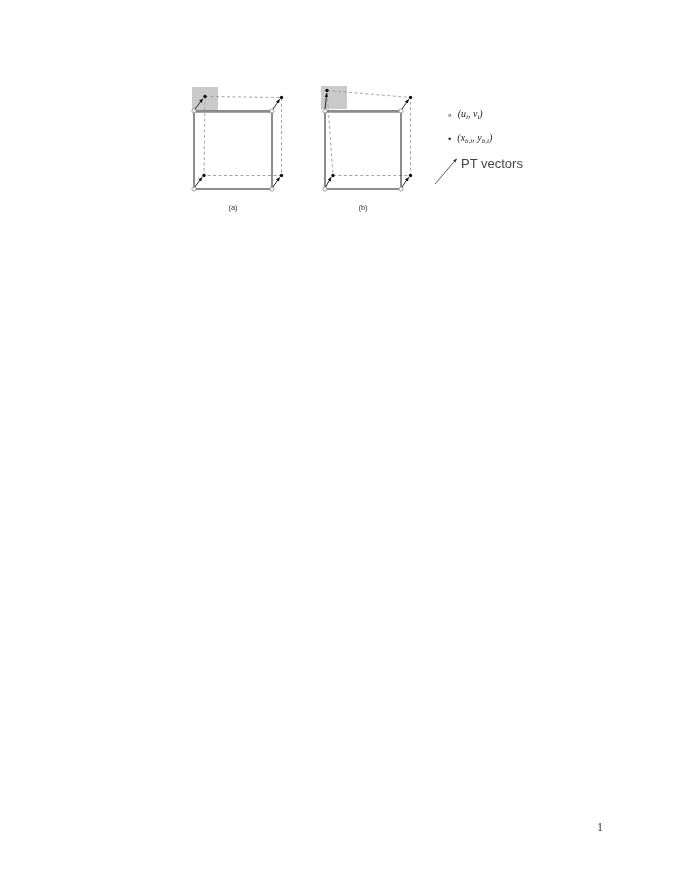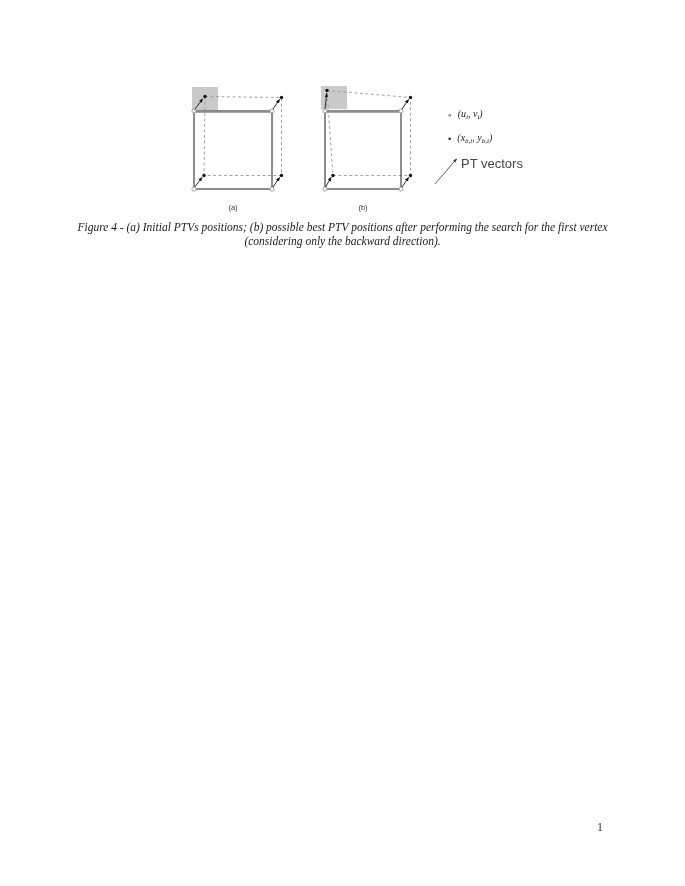--- a/index.html
+++ b/index.html
@@ -163,20 +163,16 @@
   <div class="legend-row legend-row-xy">
     <span class="legend-symbol">•</span>
     <span class="legend-math"><span>(x</span><sub>b,i</sub><span>, y</span><sub>b,i</sub><span>)</span></span>
   </div>
 
   <div class="legend-pt-label">PT vectors</div>
 
   <div class="diagram-label diagram-label-a">(a)</div>
   <div class="diagram-label diagram-label-b">(b)</div>
 
-  <div class="figure-caption">
-    <div>Figure 4 - (a) Initial PTVs positions; (b) possible best PTV positions after performing the search for the first vertex</div>
-    <div>(considering only the backward direction).</div>
-  </div>
 
   <div class="page-number">1</div>
 
 </div>
 
 </body></html>

